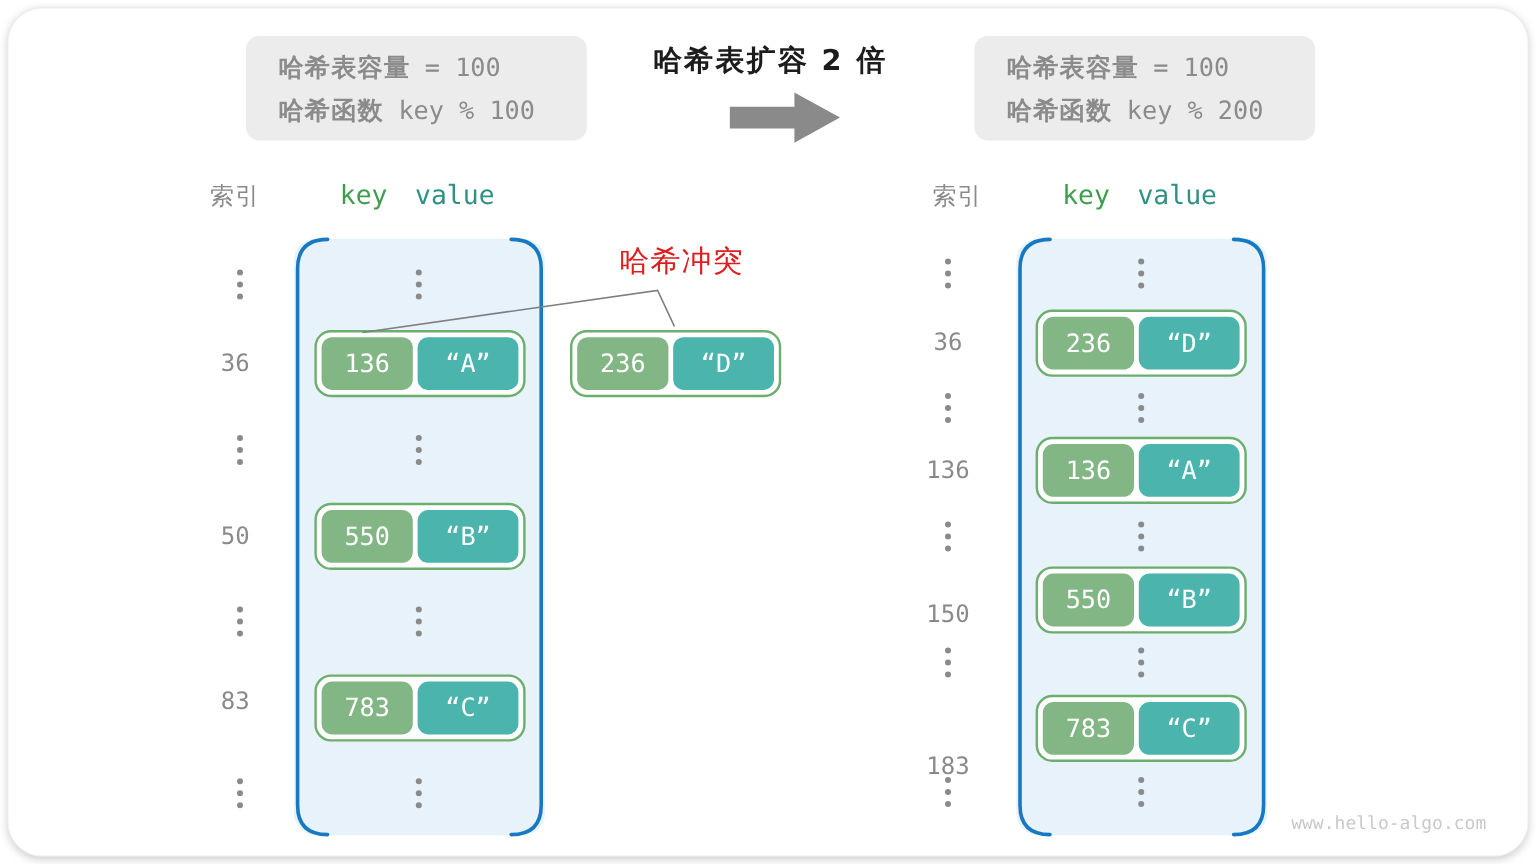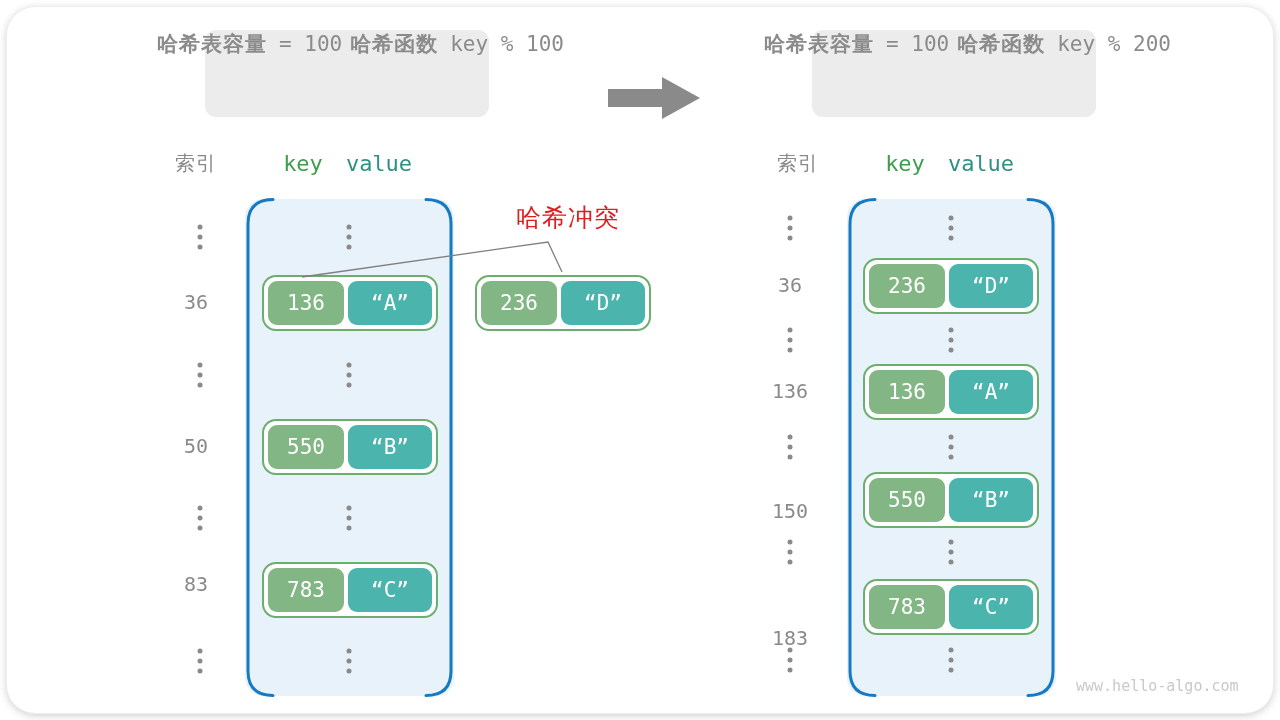--- a/index.html
+++ b/index.html
@@ -7,21 +7,21 @@
               font-family:"DejaVu Sans", sans-serif; }
   .stage { position:relative; width:1280px; height:720px; }
 
   .card { position:absolute; left:7px; top:7px; width:1266px; height:706px;
           background:#ffffff; border-radius:28px;
           box-shadow:0 0 0 1px #ededed, 0 2px 8px rgba(0,0,0,.22); }
 
   
   .info-box { position:absolute; top:30px; width:284px; height:87px;
               background:#ececec; border-radius:11px;
-              display:flex; justify-content:center;
+              display:flex; flex-direction:column; justify-content:center;
               gap:8px; padding-left:27px; }
   .info-line { display:flex; align-items:baseline; gap:12px;
                font-size:21px; color:#8b8b8b; white-space:nowrap; }
   .cn-bold { font-weight:bold; letter-spacing:1px; }
   .mono { font-family:"DejaVu Sans Mono", monospace; }
 
   .main-title { position:absolute; top:34px; left:642px; transform:translateX(-50%);
                 font-size:24px; font-weight:bold; color:#1c1c1c;
                 letter-spacing:2px; white-space:nowrap; }
   .arrow-svg { position:absolute; left:608px; top:76px; }
@@ -74,20 +74,21 @@
     <div class="info-line">
       <span class="cn-bold">哈希表容量</span>
       <span class="mono">= 100</span>
     </div>
     <div class="info-line">
       <span class="cn-bold">哈希函数</span>
       <span class="mono">key % 100</span>
     </div>
   </div>
 
+  <div class="main-title">哈希表扩容 2 倍</div>
   <svg class="arrow-svg" width="94" height="44" viewBox="0 0 94 44">
     <polygon points="0,13 54,13 54,1 92,22 54,43 54,31 0,31" fill="#8a8a8a"></polygon>
   </svg>
 
   <div class="info-box" style="left:812px;">
     <div class="info-line">
       <span class="cn-bold">哈希表容量</span>
       <span class="mono">= 100</span>
     </div>
     <div class="info-line">

